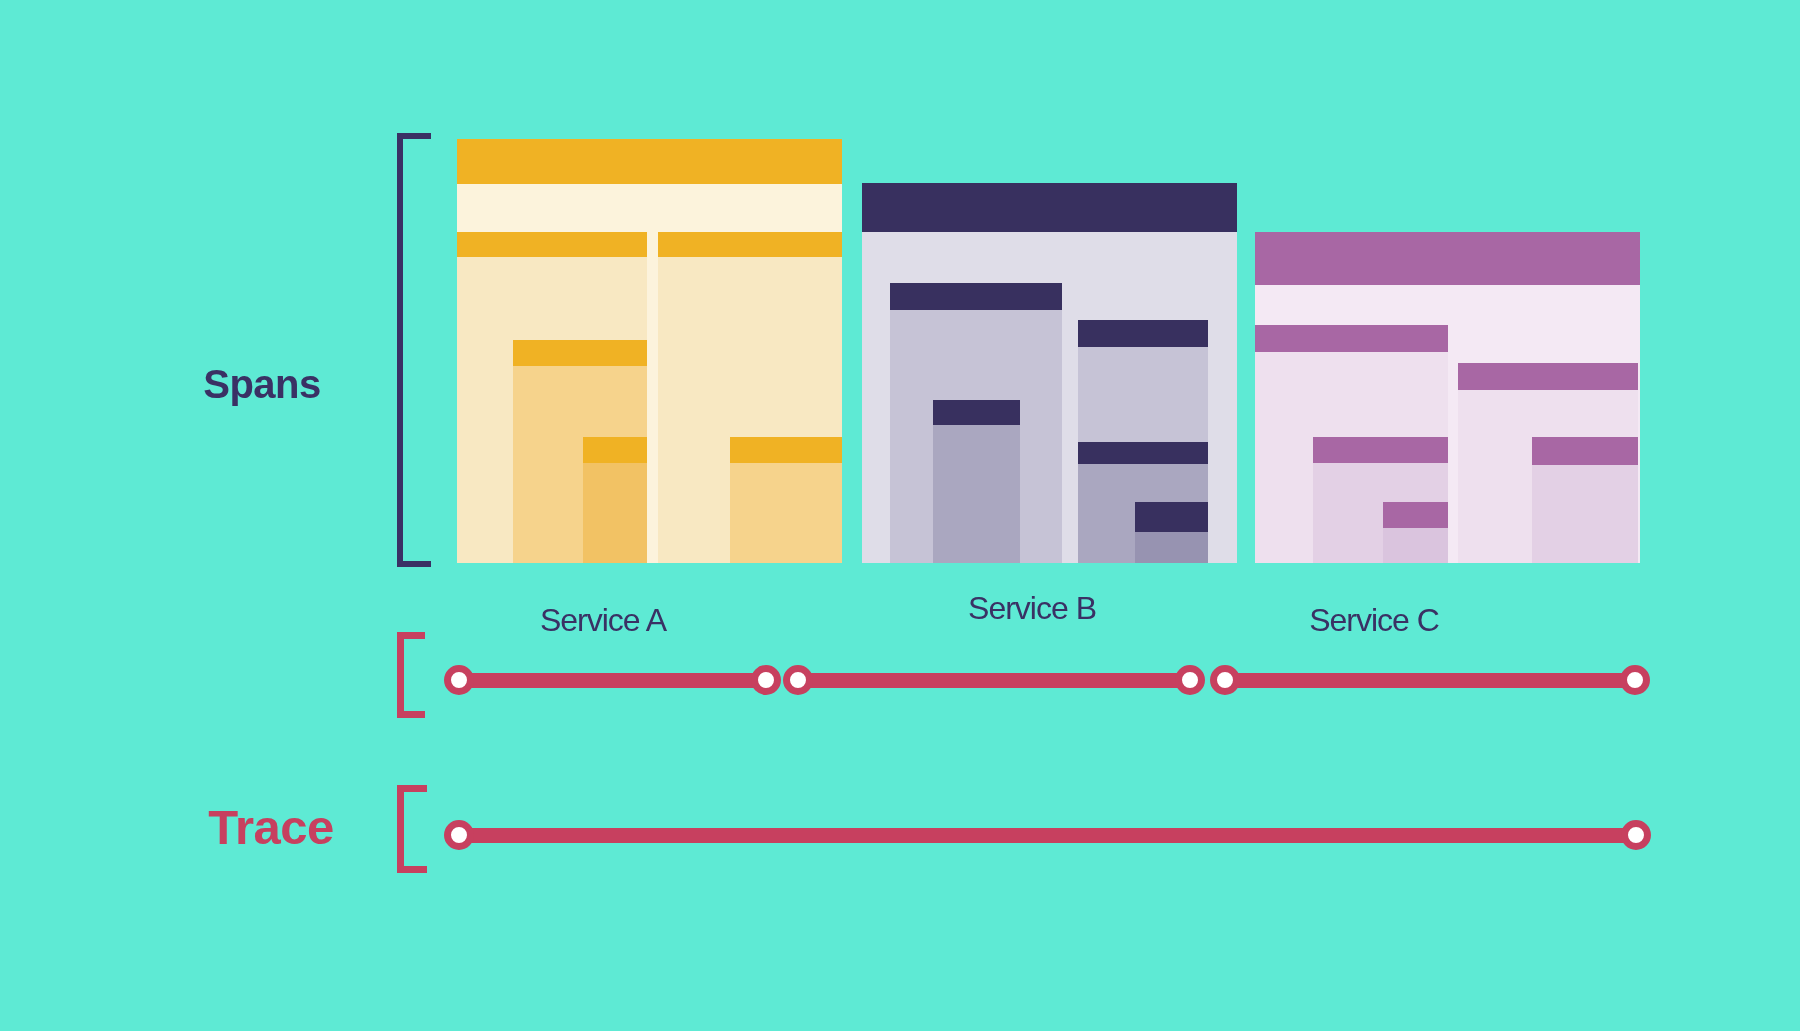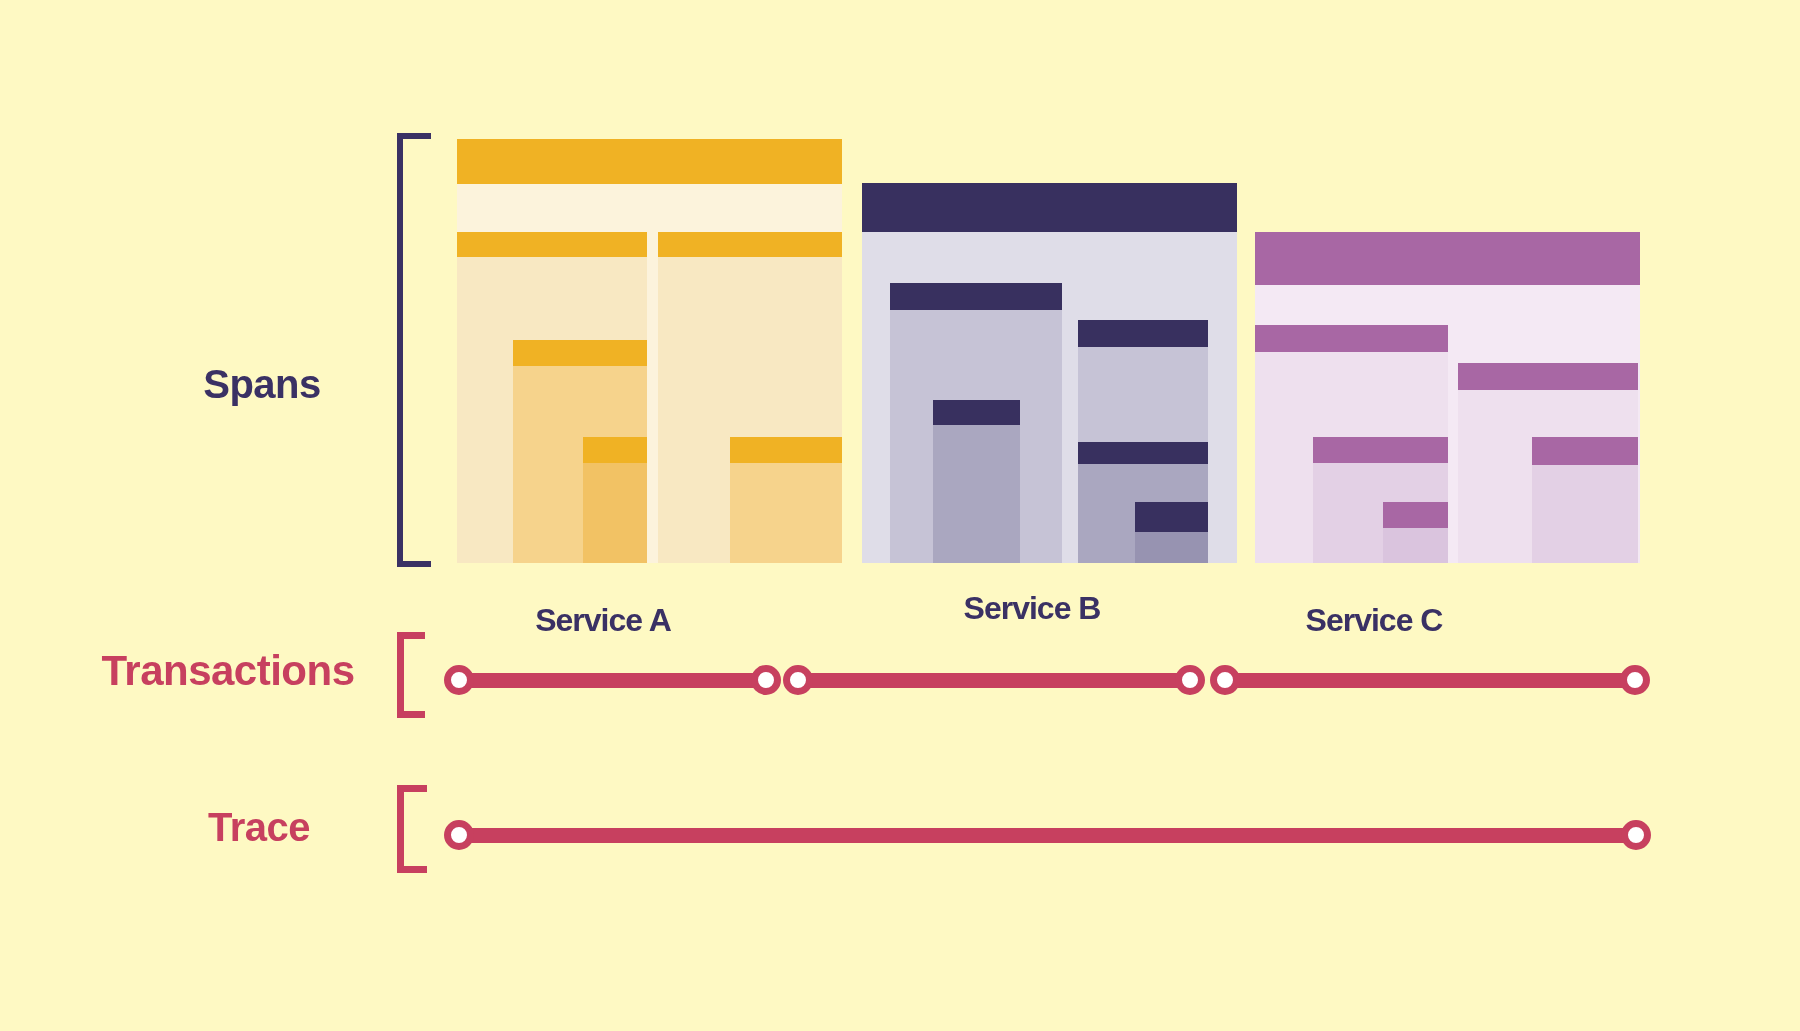--- a/index.html
+++ b/index.html
@@ -1,25 +1,25 @@
 <!DOCTYPE html>
 <html style="--ink: #3A3164; --accent: #C7405F;"><head>
 <meta charset="utf-8">
 <style>
   html,body{margin:0;padding:0;background:#ffffff;}
   body{width:1800px;height:1031px;position:relative;overflow:hidden;
        font-family:"Liberation Sans","DejaVu Sans",sans-serif;}
-  .canvas{position:absolute;left:0;top:0;width:1800px;height:1031px;background:#fef9c3;}
+  .canvas{position:absolute;left:0;top:0;width:1800px;height:1031px;background:#5eead4;}
 
   
   .lbl{position:absolute;transform:translate(-50%,-50%);font-weight:700;white-space:nowrap;line-height:1;}
   .lbl-spans{left:262px;top:384px;font-size:40px;letter-spacing:-0.5px;color:var(--ink);}
   .lbl-transactions{left:228px;top:671px;font-size:42px;letter-spacing:-0.5px;color:var(--accent);}
-  .lbl-trace{left:259px;top:827px;font-size:40px;letter-spacing:-0.5px;color:var(--accent);}
-  .service-label{position:absolute;transform:translate(-50%,-50%);font-weight:700;
+  .lbl-trace{left:271px;top:827px;font-size:49px;letter-spacing:-0.5px;color:var(--accent);}
+  .service-label{position:absolute;transform:translate(-50%,-50%);font-weight:400;
                  font-size:32px;letter-spacing:-1px;color:var(--ink);white-space:nowrap;line-height:1;}
 
   
   .bracket{position:absolute;box-sizing:border-box;background:transparent;}
   .bracket-spans{left:397px;top:133px;width:34px;height:434px;
                  border:6px solid var(--ink);border-right:none;}
   .bracket-transactions{left:397px;top:632px;width:28px;height:86px;
                  border:7px solid var(--accent);border-right:none;}
   .bracket-trace{left:397px;top:785px;width:30px;height:88px;
                  border:7px solid var(--accent);border-right:none;}
@@ -82,21 +82,20 @@
         <div class="rect" style="left: 1458px; top: 390px; width: 180px; height: 173px; background: rgb(238, 224, 238);"></div>
         <div class="rect bar" style="left: 1532px; top: 437px; width: 106px; height: 28px; background: rgb(168, 103, 164);"></div>
         <div class="rect" style="left: 1532px; top: 465px; width: 106px; height: 98px; background: rgb(227, 208, 229);"></div>
       </div>
     </div>
 
   <div class="service-label" style="left: 603px; top: 620px;">Service A</div>
   <div class="service-label" style="left: 1032px; top: 608px;">Service B</div>
   <div class="service-label" style="left: 1374px; top: 620px;">Service C</div>
 
-  <div class="lbl lbl-transactions">Transactions</div>
   <div class="bracket bracket-transactions"></div>
   <div id="transactions-row">
       <div class="tl-line" style="left: 459px; top: 672.5px; width: 307px;"></div>
       <div class="tl-dot" style="left: 444px; top: 665px;"></div>
       <div class="tl-dot" style="left: 751px; top: 665px;"></div>
       <div class="tl-line" style="left: 798px; top: 672.5px; width: 392px;"></div>
       <div class="tl-dot" style="left: 783px; top: 665px;"></div>
       <div class="tl-dot" style="left: 1175px; top: 665px;"></div>
       <div class="tl-line" style="left: 1225px; top: 672.5px; width: 410px;"></div>
       <div class="tl-dot" style="left: 1210px; top: 665px;"></div>

